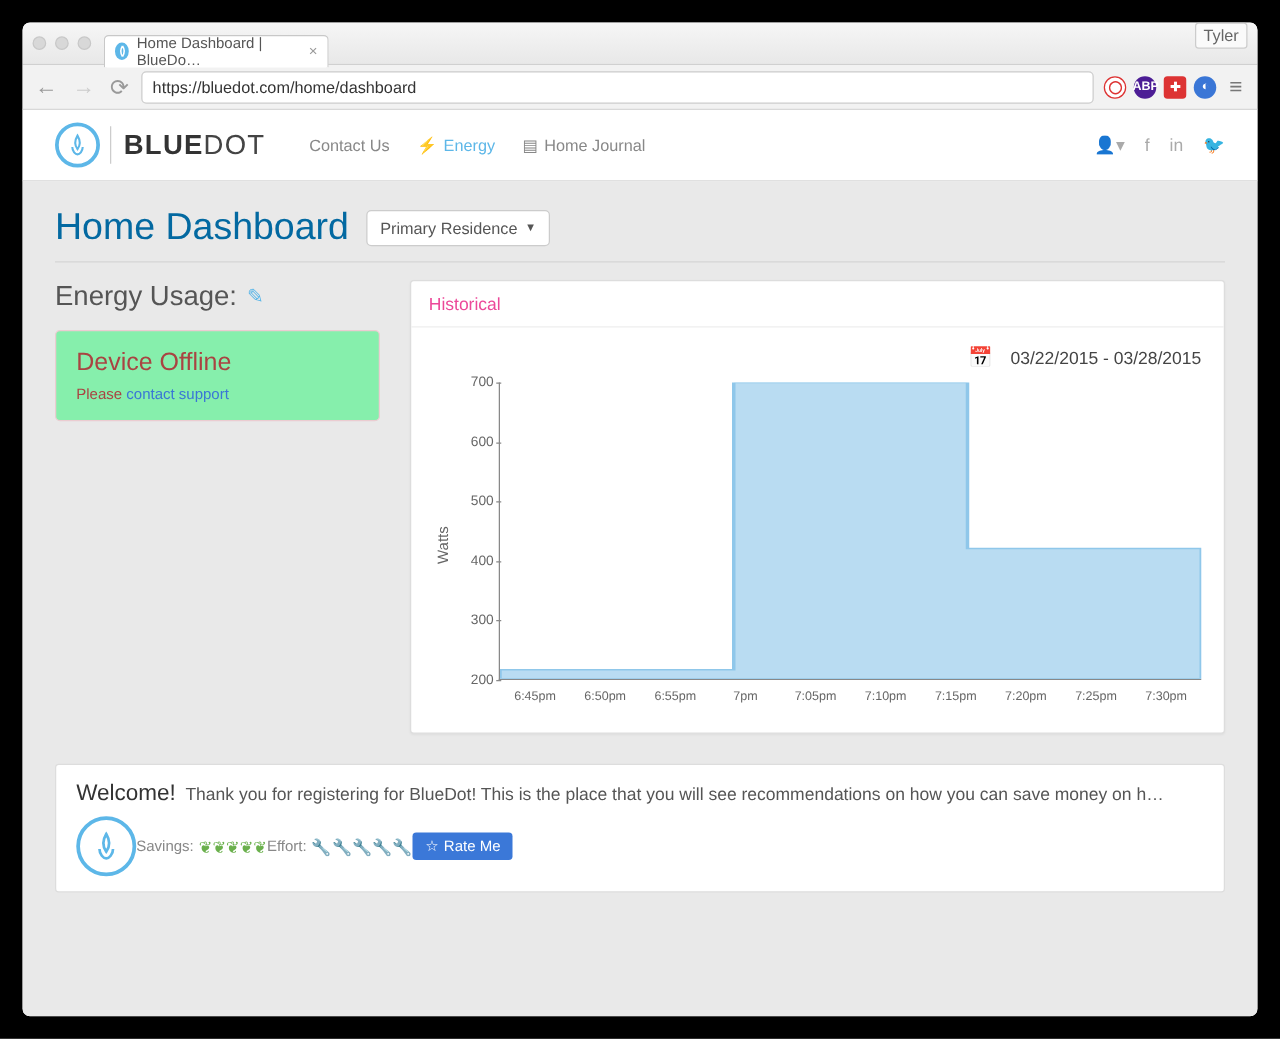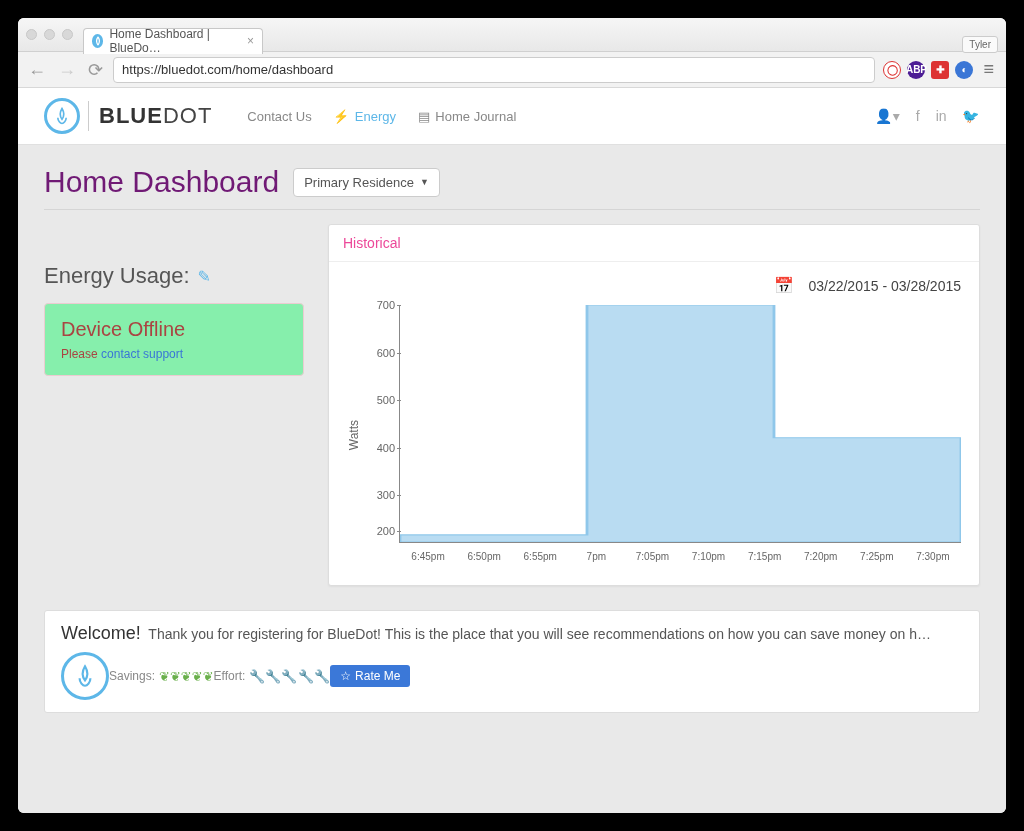--- a/index.html
+++ b/index.html
@@ -44,22 +44,22 @@
     padding: 0 26px 0 8px;
     gap: 6px;
     font-size: 12px;
     color: #555;
     max-width: 180px;
     position: relative;
   }
   .tab .favicon { width:14px;height:14px;border-radius:50%;background:#5db7e8;display:inline-flex;align-items:center;justify-content:center;color:#fff;font-size:10px;}
   .tab .close-x { position:absolute; right:8px; color:#999; cursor:pointer; }
   .user-badge {
-    position:absolute; right:8px; top:18px;
-    font-size:10px; color:#666;
+    position:absolute; right:8px; top:0;
+    font-size:13px; color:#666;
     border:1px solid #ccc; border-radius:3px;
     padding:2px 6px; background:#fafafa;
   }
   .addrbar {
     height: 36px;
     background:#f2f2f2;
     border-bottom:1px solid #d8d8d8;
     display:flex; align-items:center;
     padding:0 8px; gap:8px;
   }
@@ -99,31 +99,31 @@
   .logo-sep{width:1px;height:30px;background:#ccc;margin:0 2px 0 0;}
   .navlinks { display:flex; gap:22px; margin-left:12px;}
   .navlinks a { color:#888; text-decoration:none; font-size:13px; display:flex;align-items:center;gap:5px;}
   .navlinks a.active{ color:#5db7e8;}
   .spacer{flex:1;}
   .social{display:flex;gap:16px;color:#aaa;font-size:14px;}
   .social span{cursor:pointer;}
 
   .container { padding: 8px 26px 0 26px; }
   .titlerow { display:flex; align-items:center; gap:14px; border-bottom:1px solid #d5d5d5; padding:12px 0 10px 0;}
-  .titlerow h1 { font-size:30px; font-weight:300; color:#701a75;}
+  .titlerow h1 { font-size:30px; font-weight:300; color:#0369a1;}
   .dropdown {
     border:1px solid #ccc; background:#fff; border-radius:4px;
     padding:6px 10px; font-size:13px; color:#555; cursor:pointer;
     display:flex;align-items:center;gap:6px;
   }
   .caret{font-size:9px;}
 
   .row { display:flex; gap:24px; margin-top:14px; align-items:flex-start;}
   .left { width:260px; }
-  .left h2 { font-size:22px; font-weight:300; color:#555; display:flex;align-items:center;gap:8px;margin-top:39px;}
+  .left h2 { font-size:22px; font-weight:300; color:#555; display:flex;align-items:center;gap:8px;}
   .edit-icon{color:#5db7e8;font-size:16px;cursor:pointer;}
   .alert {
     margin-top:14px;
     background:#86efac;
     border:1px solid #ebccd1;
     border-radius:4px;
     padding:14px 16px;
   }
   .alert h3 { color:#a94442; font-size:20px; font-weight:400; margin-bottom:6px;}
   .alert p { color:#a94442; font-size:12px;}
@@ -266,21 +266,21 @@
         <div class="panel">
           <div class="panel-head">Historical</div>
           <div class="panel-body">
             <div class="daterow">
               <span class="cal-icon">📅</span>
               <span>03/22/2015 - 03/28/2015</span>
             </div>
             <div class="chart">
               <div class="ylabel">Watts</div>
               <div class="yaxis" id="yaxis">
-                  <div class="ytick" style="bottom: 34px; margin-top: 24px;">200</div>
+                  <div class="ytick" style="bottom: 22px; margin-top: 24px;">200</div>
                   <div class="ytick" style="bottom: 69.6px;">300</div>
                   <div class="ytick" style="bottom: 117.2px;">400</div>
                   <div class="ytick" style="bottom: 164.8px;">500</div>
                   <div class="ytick" style="bottom: 212.4px;">600</div>
                   <div class="ytick" style="bottom: 260px;">700</div>
                 </div>
               <div class="plot" id="plot">
                 <div class="step-area"><svg id="chart-svg" preserveAspectRatio="none" viewBox="0 0 100 100">
                       <path d="M0,97 L11.11111111111111,97 L11.11111111111111,97 L22.22222222222222,97 L22.22222222222222,97 L33.33333333333333,97 L33.33333333333333,0 L44.44444444444444,0 L44.44444444444444,0 L55.55555555555556,0 L55.55555555555556,0 L66.66666666666666,0 L66.66666666666666,56 L77.77777777777777,56 L77.77777777777777,56 L88.88888888888889,56 L88.88888888888889,56 L100,56 L100,56 L100,56 L100,100 L0,100 Z" fill="#b9dcf2" stroke="#8fc7ea" stroke-width="0.5"></path>
                     </svg></div>

